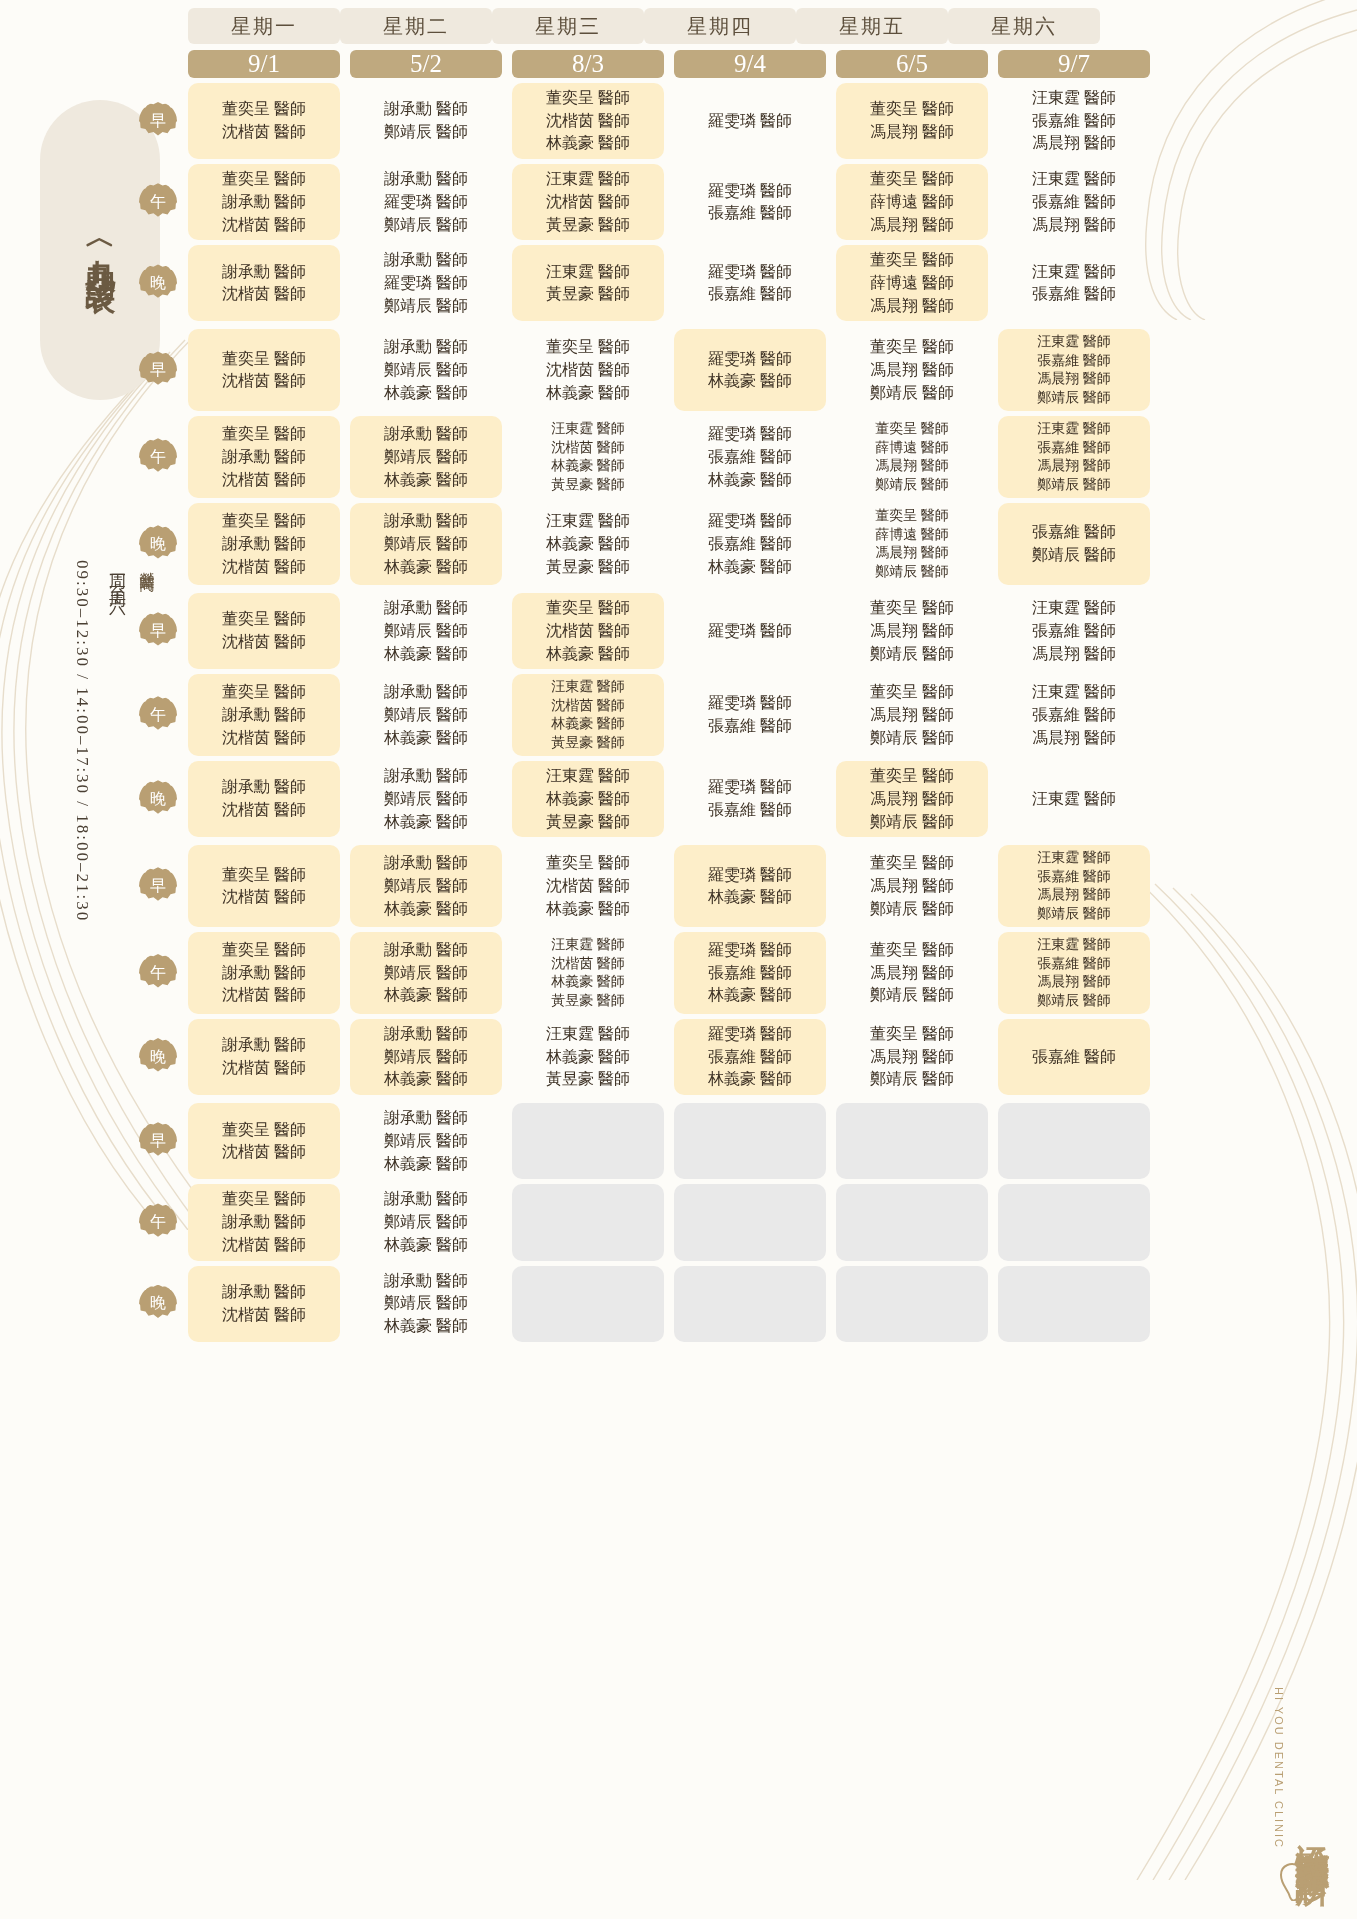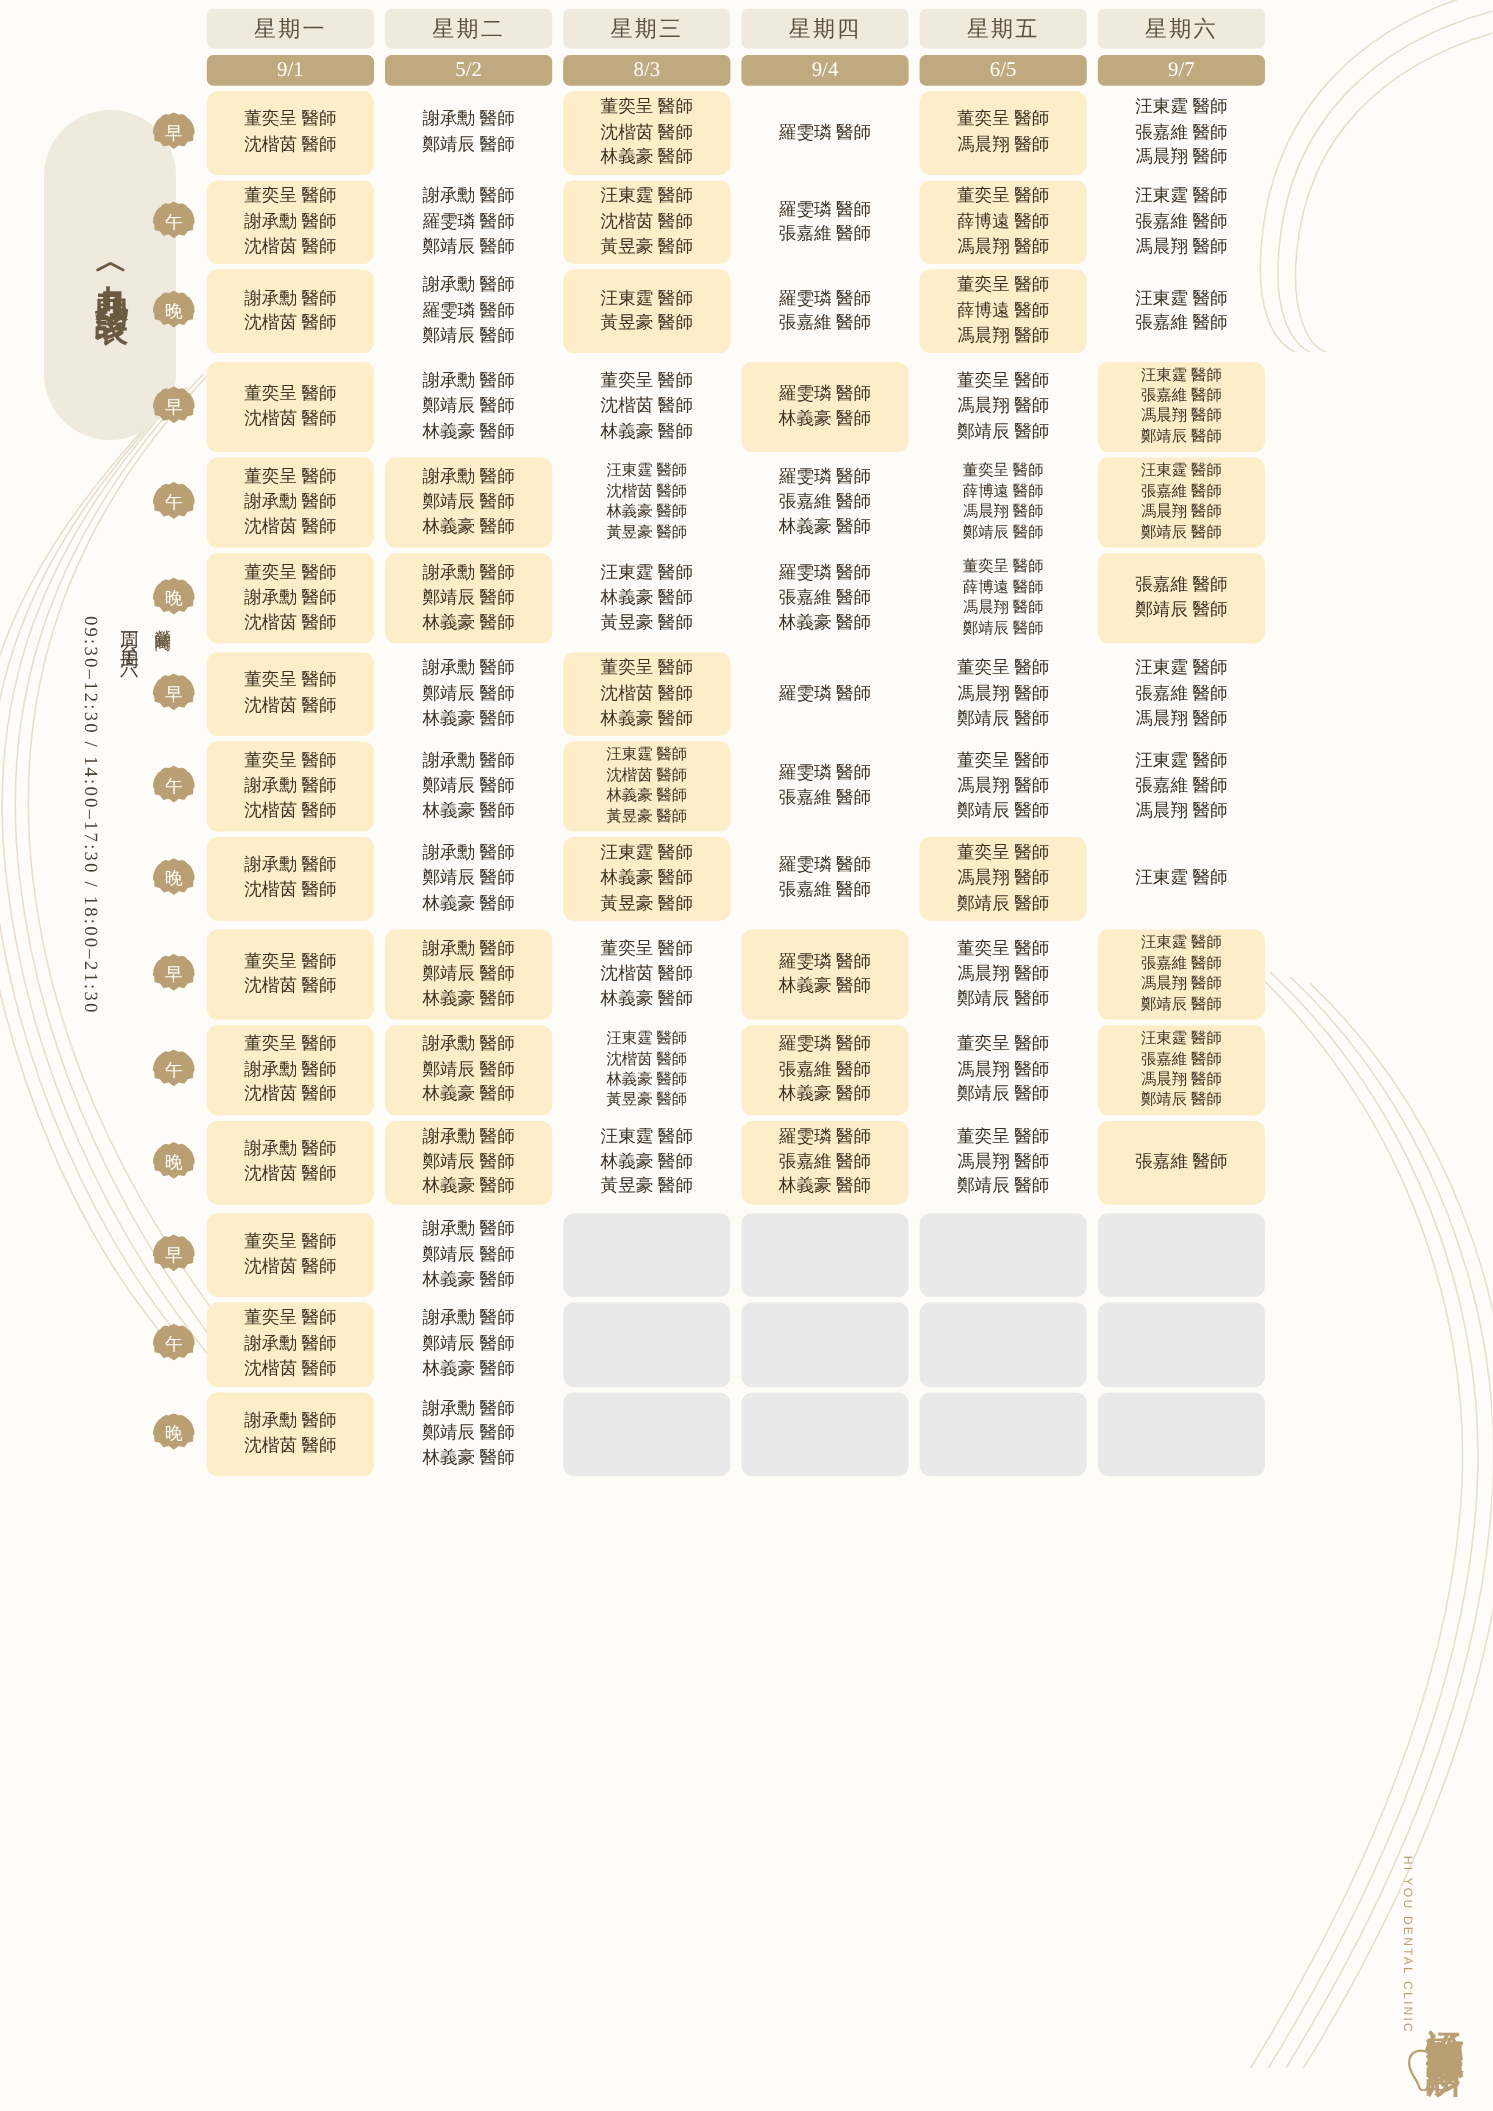--- a/index.html
+++ b/index.html
@@ -58,38 +58,38 @@
     font-family: "Liberation Serif", "DejaVu Serif", serif;
     margin-left: 14px;
   }
 
   
   .grid {
     position: absolute;
     left: 188px; top: 8px;
     width: 1005px;
   }
-  .weekday-row { display: flex; gap: 10px; margin-bottom: 6px; }
+  .weekday-row { display: flex; gap: 0; margin-bottom: 6px; }
   .weekday {
     width: 152px; height: 36px;
     background: #efe9de;
     border-radius: 6px;
     display: flex; align-items: center; justify-content: center;
     font-size: 20px; color: #5d4f3c; letter-spacing: 2px;
     font-family: "Liberation Serif", "DejaVu Serif", serif;
   }
 
   .week { margin-bottom: 8px; position: relative; }
   .date-row { display: flex; gap: 10px; margin-bottom: 5px; }
   .date-cell {
     width: 152px; height: 28px;
     background: #bfa97f;
     border-radius: 6px;
     display: flex; align-items: center; justify-content: center;
-    color: #ffffff; font-size: 19px;
+    color: #ffffff; font-size: 25px;
     font-family: "Liberation Serif", "DejaVu Serif", serif;
   }
   .date-cell.empty { background: #c2ad86; }
 
   .slot-row { display: flex; gap: 10px; align-items: stretch; margin-bottom: 5px; }
   .cell {
     width: 152px;
     min-height: 74px;
     border-radius: 10px;
     display: flex; flex-direction: column;

